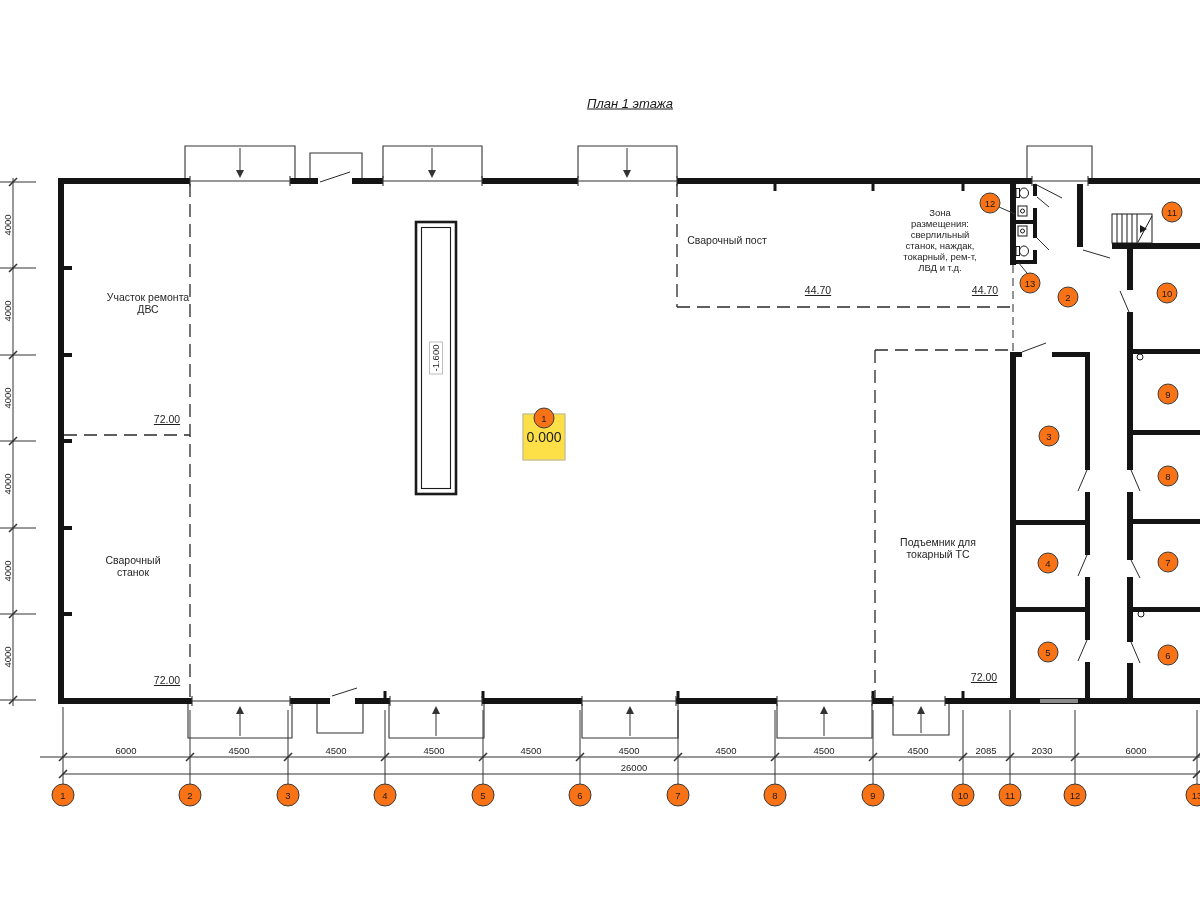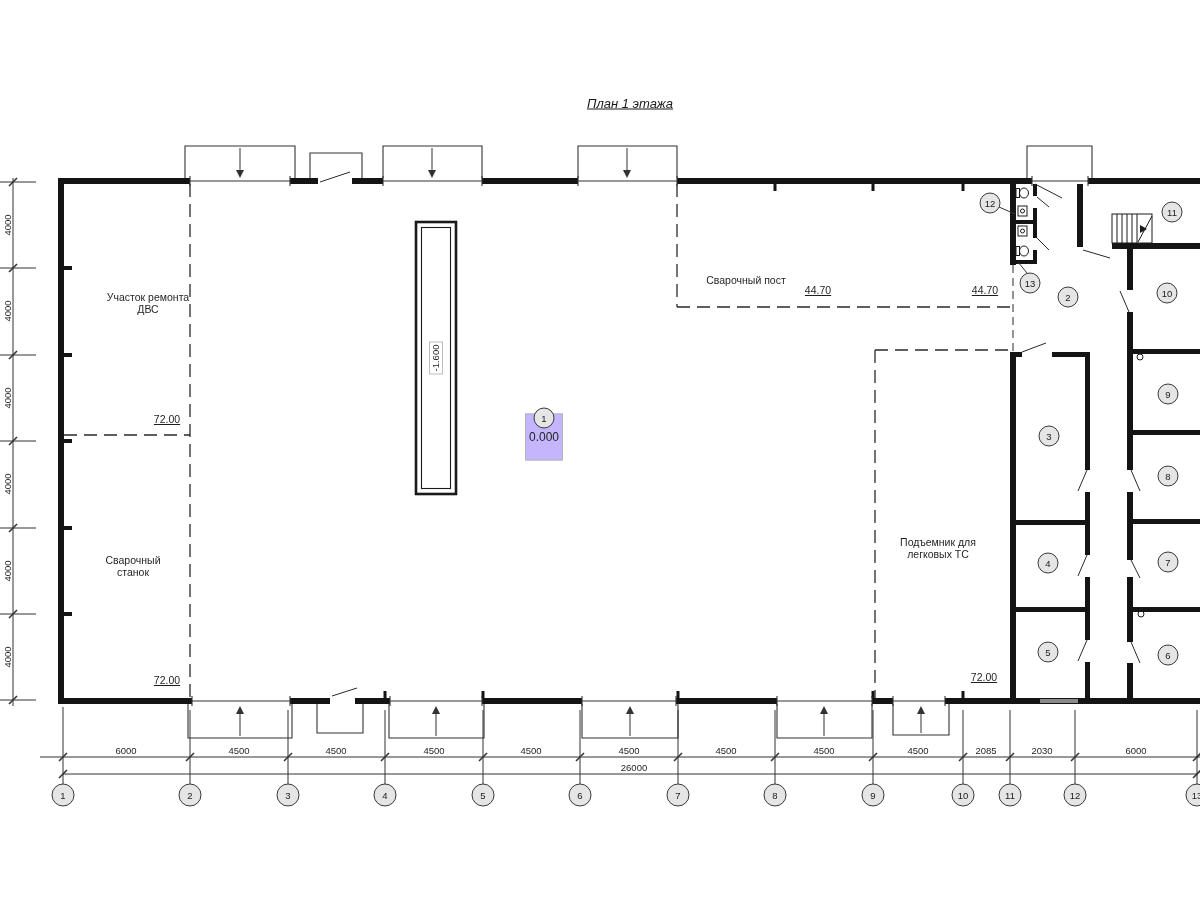--- a/index.html
+++ b/index.html
@@ -12,26 +12,26 @@
     position:absolute;transform:translate(-50%,-50%);
     font-size:10.5px;line-height:12px;text-align:center;white-space:nowrap;color:#1f1f1f;
   }
   .lbl.small{font-size:9.5px;line-height:11px;}
   .lbl.u{text-decoration:underline;}
   .lbl.rot{transform:translate(-50%,-50%) rotate(-90deg);}
   .title{
     position:absolute;transform:translate(-50%,-50%);
     font-size:13px;font-style:italic;text-decoration:underline;white-space:nowrap;
   }
-  .boxed{background:#c4b5fd;border:1px solid #b5b5b5;padding:16px 3px;font-size:12px;line-height:13px;}
+  .boxed{background:#fde047;border:1px solid #b5b5b5;padding:16px 3px;font-size:14px;line-height:13px;}
   .pitlbl{background:#fff;border:1px solid #bdbdbd;padding:0 2px;font-size:9.5px;line-height:12px;}
   .bubble{
     position:absolute;transform:translate(-50%,-50%);
     width:19px;height:19px;border:1.2px solid #3a3a3a;border-radius:50%;
-    background:#e5e5e5;font-size:9.5px;line-height:19px;text-align:center;
+    background:#f97316;font-size:9.5px;line-height:19px;text-align:center;
   }
   .bubble.axis{width:21px;height:21px;line-height:21px;}
 </style>
 </head>
 <body>
 
 <div class="canvas">
 
   <svg class="plan-svg" width="1200" height="900" viewBox="0 0 1200 900">
 
@@ -305,26 +305,34 @@
   <div class="lbl" style="left:136px;top:303px;margin-left:12px;">
     <span style="display:block">Участок ремонта</span>
     <span style="display:block">ДВС</span>
   </div>
 
   <div class="lbl" style="left:133px;top:566px;">
     <span style="display:block">Сварочный</span>
     <span style="display:block">станок</span>
   </div>
 
-  <div class="lbl" style="left:746px;top:240px;margin-top:40px;">Сварочный пост</div>
-
+  <div class="lbl" style="left:727px;top:240px;">Сварочный пост</div>
+
+  <div class="lbl small" style="left:940px;top:240px;">
+    <span style="display:block">Зона</span>
+    <span style="display:block">размещения:</span>
+    <span style="display:block">сверлильный</span>
+    <span style="display:block">станок, наждак,</span>
+    <span style="display:block">токарный, рем-т,</span>
+    <span style="display:block">ЛВД и т.д.</span>
+  </div>
 
   <div class="lbl" style="left:938px;top:548px;">
     <span style="display:block">Подъемник для</span>
-    <span style="display:block">легковых ТС</span>
+    <span style="display:block">токарный ТС</span>
   </div>
 
   <div class="lbl u" style="left:167px;top:419px;">72.00</div>
   <div class="lbl u" style="left:167px;top:680px;">72.00</div>
   <div class="lbl u" style="left:984px;top:677px;">72.00</div>
   <div class="lbl u" style="left:818px;top:290px;">44.70</div>
   <div class="lbl u" style="left:985px;top:290px;">44.70</div>
   <div class="lbl boxed" style="left:544px;top:437px;">0.000</div>
   <div class="lbl rot pitlbl" style="left:436px;top:358px;">-1.600</div>
 

